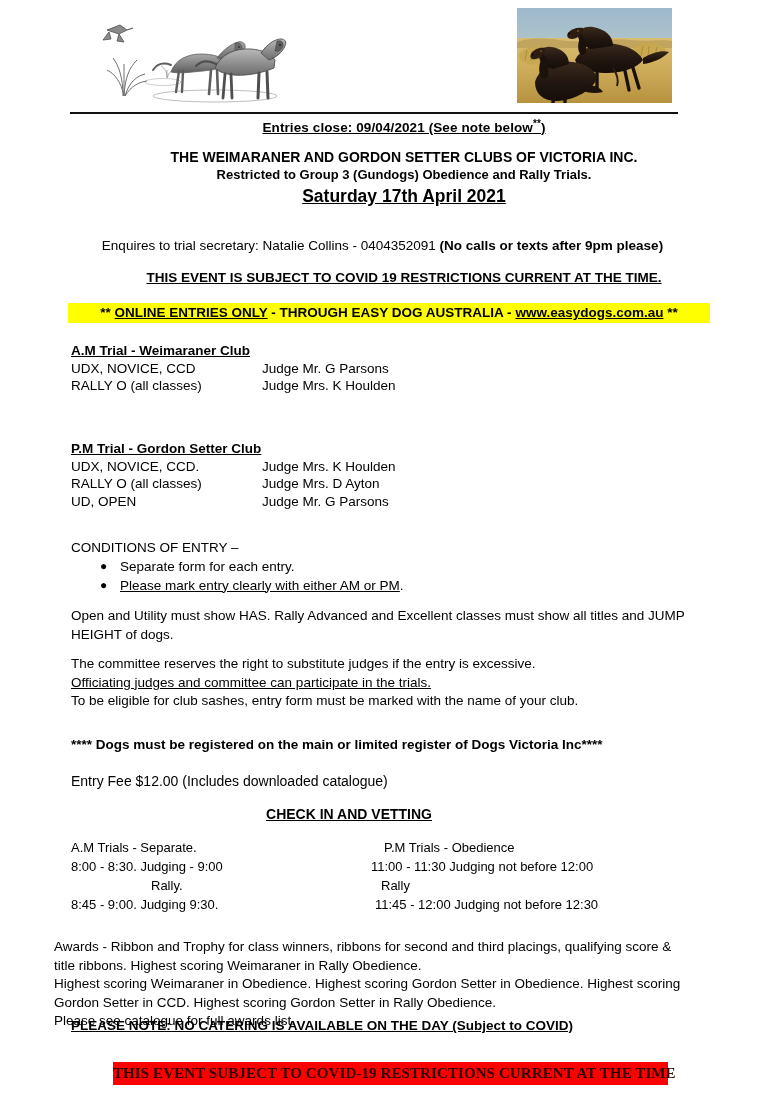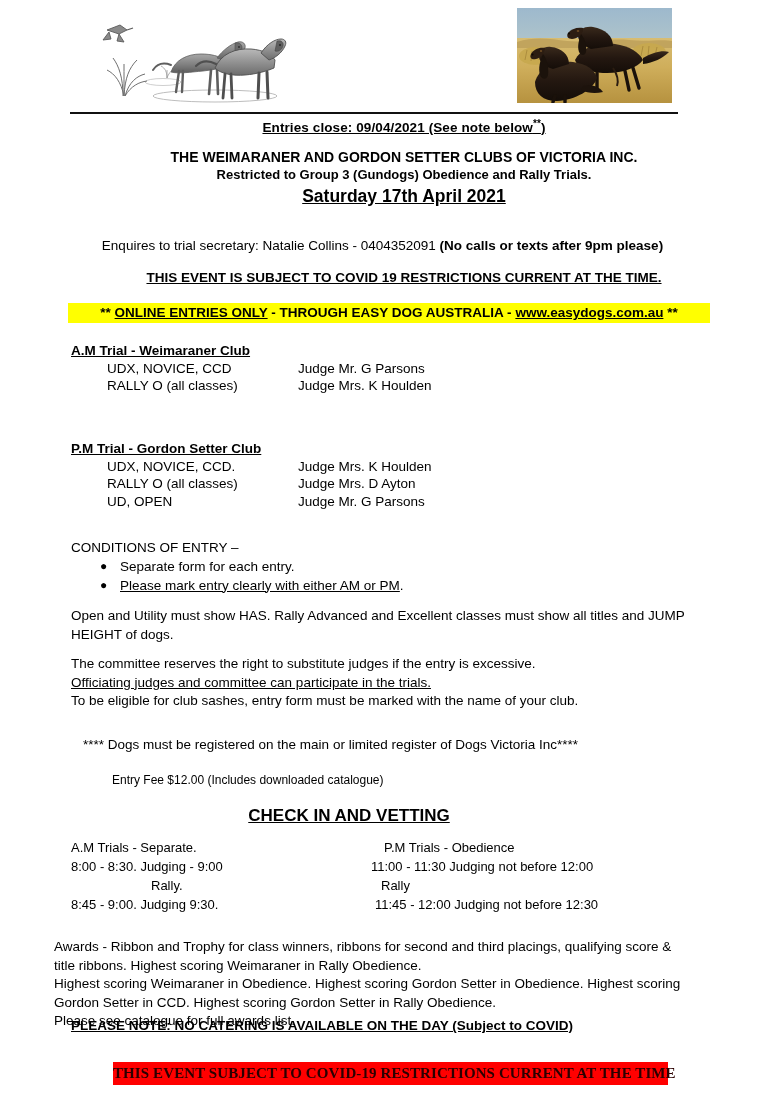--- a/index.html
+++ b/index.html
@@ -118,21 +118,20 @@
   .trial-am-head { left: 71px; top: 343px; }
   .trial-pm-head { left: 71px; top: 441px; }
 
   .trial-rows { font-size: 13.5px; line-height: 17.4px; }
   .trial-am-rows { left: 71px; top: 360px; }
   .trial-pm-rows { left: 71px; top: 458px; }
   .trial-rows .row { display: block; white-space: nowrap; }
   .trial-rows .cls {
     display: inline-block;
     width: 191px;
-    margin-left: 36px;
   }
   .trial-rows .jdg { display: inline-block; }
 
   
   .cond-head { left: 71px; top: 540px; font-size: 13.5px; }
   .cond-list {
     left: 96px; top: 558px; width: 560px;
     font-size: 13.5px; line-height: 18.5px;
   }
   .cond-list .li {
@@ -144,27 +143,27 @@
     position: absolute;
     left: 4px; top: -1px;
     font-size: 12px;
   }
 
   .para { font-size: 13.5px; line-height: 18.5px; }
   .para-open { left: 71px; top: 607px; width: 625px; }
   .para-committee { left: 71px; top: 655px; width: 625px; }
   .register-note {
     left: 71px; top: 737px; width: 640px;
-    font-size: 13.5px; font-weight: normal; margin-left: 12px;
-  }
-  .entry-fee { left: 71px; top: 773px; font-size: 12px; margin-left: 41px; }
+    font-size: 13.5px; font-weight: bold;
+  }
+  .entry-fee { left: 71px; top: 773px; font-size: 14px; }
 
   .checkin-head {
     left: 0; top: 806px; width: 668px;
-    font-size: 17px; font-weight: bold;
+    font-size: 14px; font-weight: bold;
     text-decoration: underline;
   }
 
   
   .sched {
     position: absolute;
     left: 71px; top: 838px;
     width: 640px;
     font-size: 13px;
     line-height: 19px;

